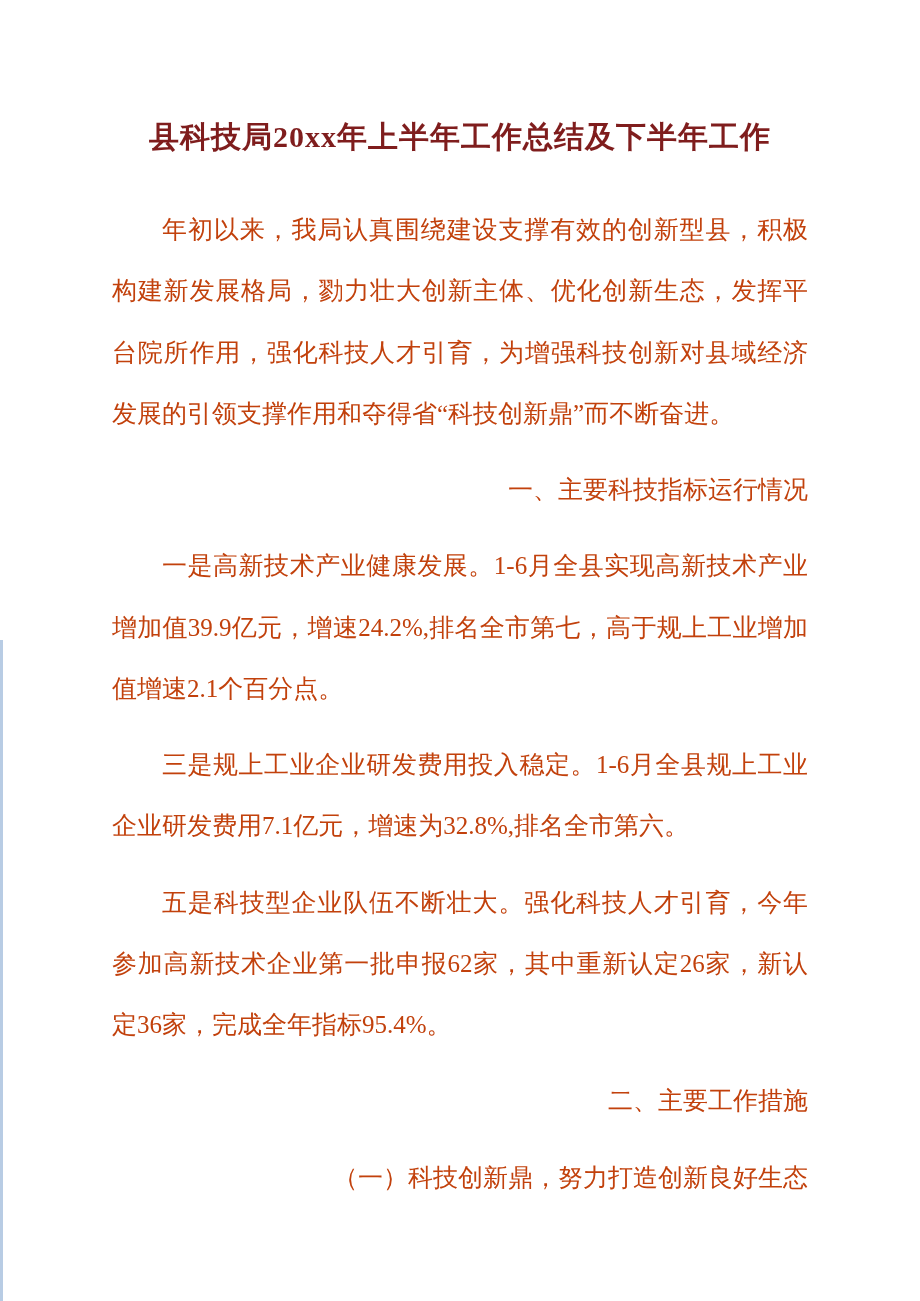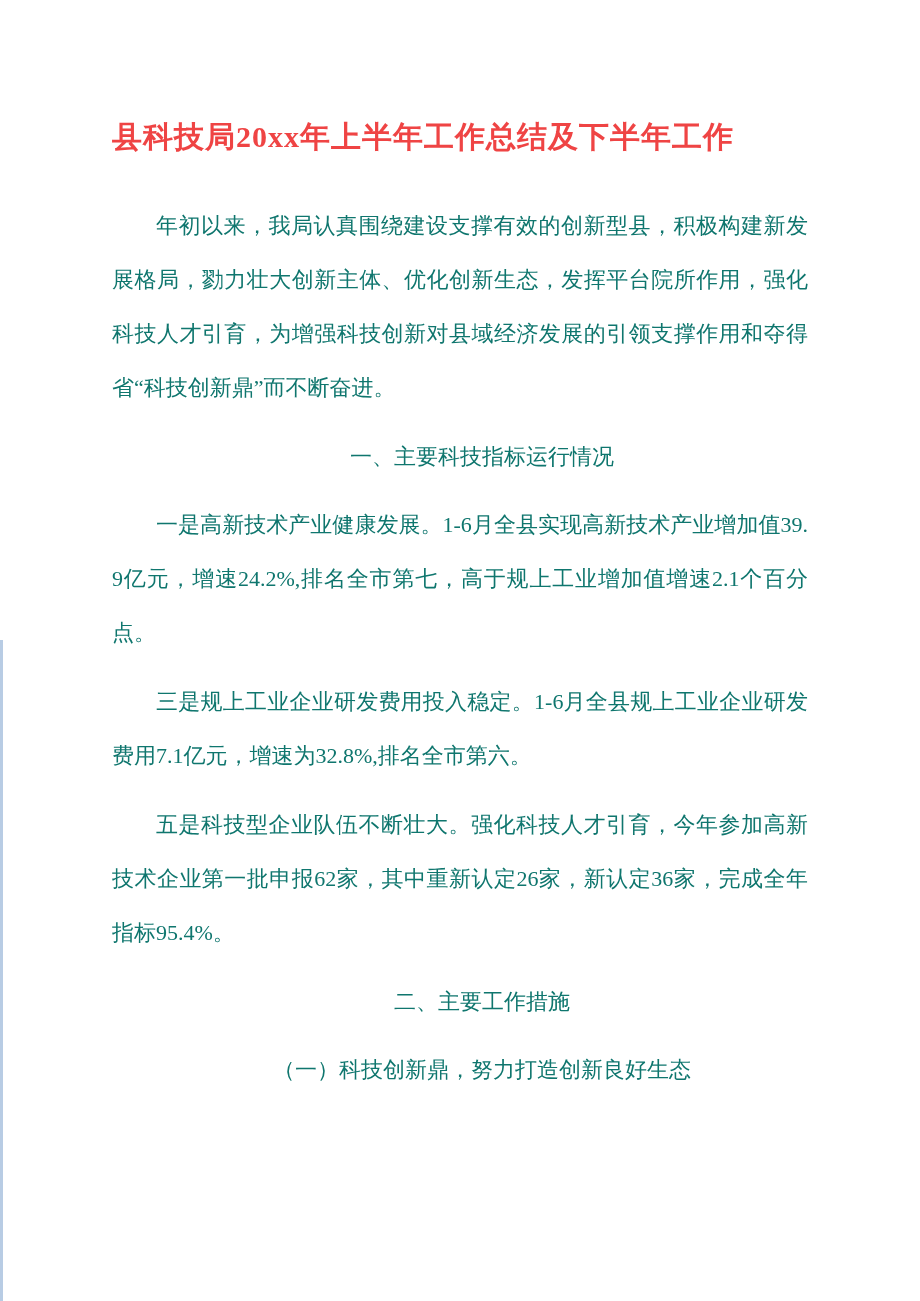--- a/index.html
+++ b/index.html
@@ -14,44 +14,44 @@
     color: #141414;
   }
   .page {
     width: 920px;
     min-height: 1301px;
     background: #ffffff;
     padding: 108px 112px 60px 112px;
     position: relative;
   }
   .doc-title {
-    text-align: left;
+    text-align: center;
     font-size: 30px;
     font-weight: bold;
     line-height: 1.9;
     letter-spacing: 1px;
-    color: #ef4444;
+    color: #7f1d1d;
   }
   .doc-title .title-line {
     display: block;
   }
   .doc-body {
     margin-top: 34px;
   }
   .para {
-    font-size: 22px;
+    font-size: 25px;
     line-height: 2.45;
     text-align: justify;
     text-indent: 2em;
-    color: #0f766e;
+    color: #c2410c;
     margin-bottom: 15px;
     word-break: break-all;
   }
   .para.heading {
-    text-align: center;
+    text-align: right;
   }
   .edge-line {
     position: absolute;
     left: 0;
     top: 640px;
     width: 3px;
     height: 661px;
     background: #b8cce4;
   }
 </style>

